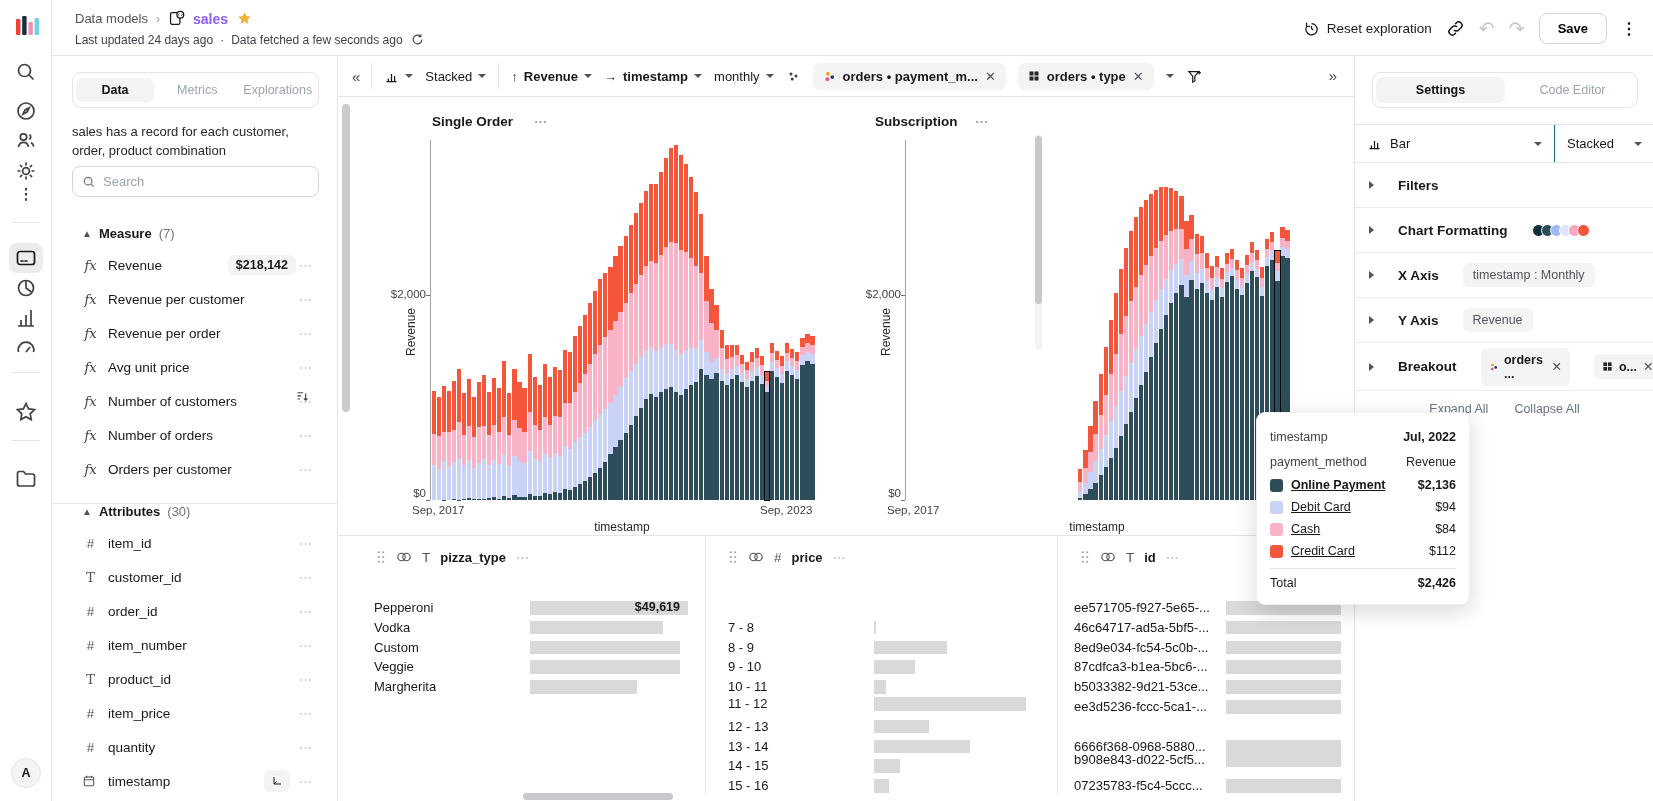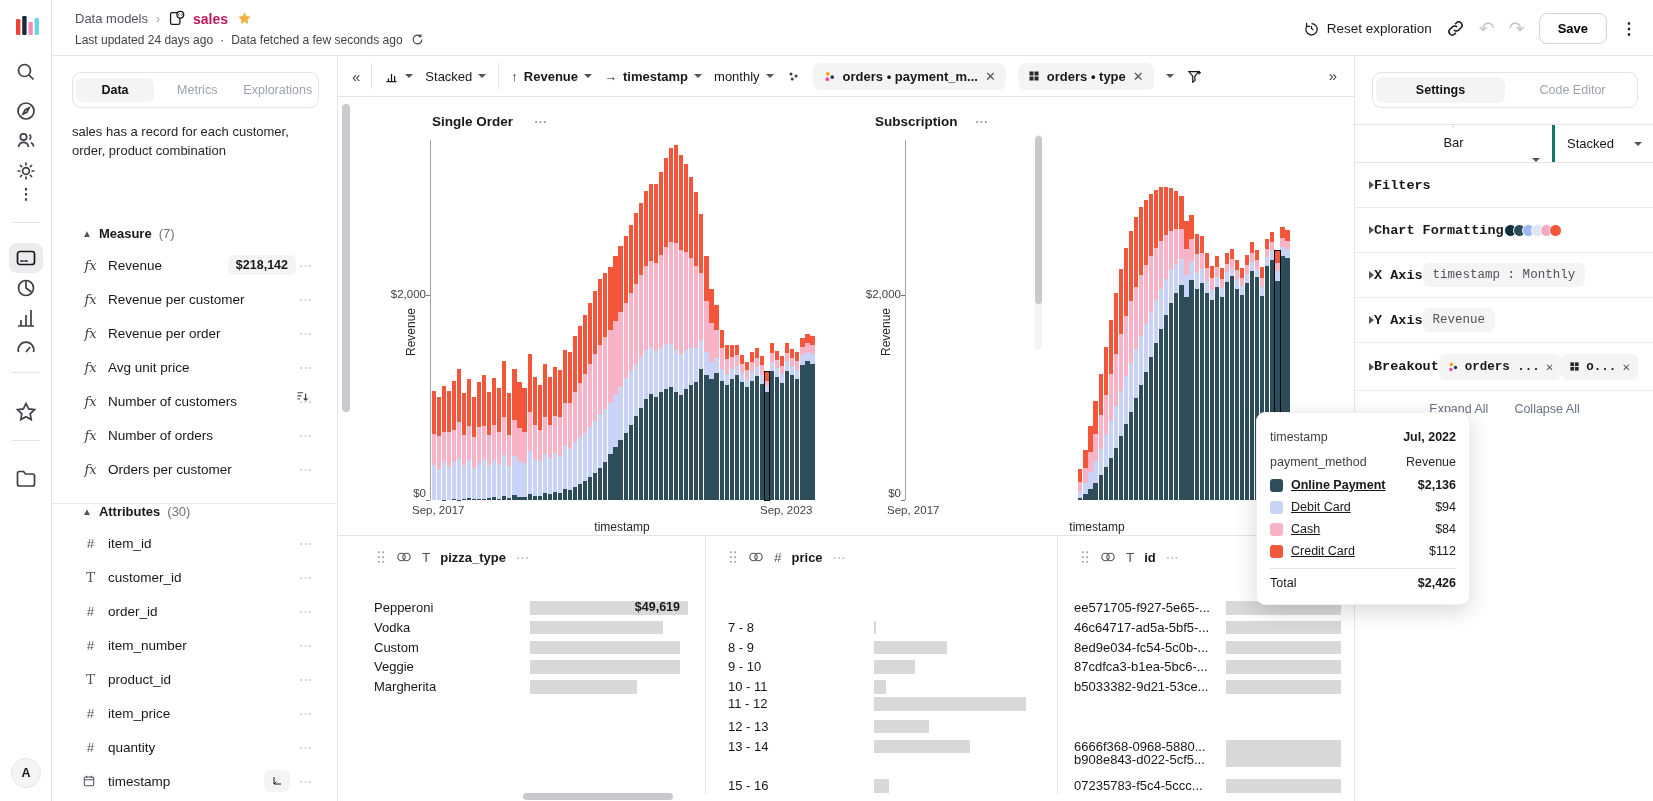--- a/index.html
+++ b/index.html
@@ -9,21 +9,21 @@
   .caret { display:inline-block; width:0; height:0; border-left:4px solid transparent;
     border-right:4px solid transparent; border-top:4.5px solid #52525b; vertical-align:middle; }
   .dots3 { color:#c9c9ce; font-weight:bold; letter-spacing:1px; font-size:13px; }
 
   
   #app-header { position:absolute; left:52px; top:0; width:1601px; height:56px;
     border-bottom:1px solid #e4e4e7; background:#fff; z-index:5; }
   #breadcrumb-row { position:absolute; left:23px; top:10px; display:flex; align-items:center; gap:8px; }
   .crumb { color:#52525b; font-size:13px; }
   .crumb-sep { color:#a1a1aa; font-size:12px; }
-  #model-title { font-weight:bold; font-size:14px; color:#be185d; }
+  #model-title { font-weight:bold; font-size:14px; color:#8b5cf6; }
   #meta-row { position:absolute; left:23px; top:32px; display:flex; align-items:center; gap:7px;
     color:#3f3f46; font-size:12px; }
   #header-actions { position:absolute; right:16px; top:0; height:56px; display:flex; align-items:center; gap:14px; }
   #reset-btn { display:flex; align-items:center; gap:7px; font-size:13.5px; color:#18181b; cursor:pointer; }
   .hicon { color:#3f3f46; }
   .hicon.disabled { color:#c8c8cc; }
   #save-btn { border:1px solid #d4d4d8; border-radius:8px; padding:7px 18px; font-weight:bold;
     font-size:13px; background:#fff; cursor:pointer; }
   #logo { position:absolute; left:14px; top:14px; width:26px; height:26px; }
 
@@ -116,25 +116,25 @@
 
   
   #rightpanel { position:absolute; left:1354px; top:56px; width:299px; height:745px; border-left:1px solid #e4e4e7; background:#fff; }
   #rp-tabs { position:absolute; left:17px; top:16px; width:266px; height:36px; border:1px solid #e4e4e7;
     border-radius:9px; display:flex; align-items:center; }
   .rp-tab { flex:1; text-align:center; font-size:12.5px; color:#9ca3af; cursor:pointer; }
   .rp-tab.active { background:#f4f4f5; border-radius:7px; margin:3px; padding:6px 0; color:#111; font-weight:bold; }
   #viz-row { position:absolute; left:0; top:68px; width:299px; height:39px; border-top:1px solid #e4e4e7;
     border-bottom:1px solid #e4e4e7; display:flex; }
   .viz-cell { display:flex; align-items:center; gap:8px; padding:0 12px; font-size:13px; cursor:pointer; }
-  #viz-type { width:200px; border-right:3px solid #0f766e;flex-direction:column; }
+  #viz-type { width:200px; border-right:1px solid #0f766e; }
   #viz-style { flex:1; }
   .viz-cell .caret { margin-left:auto; }
   .rp-row { position:absolute; left:0; width:299px; height:45px; border-bottom:1px solid #ececee;
-    display:flex; align-items:center; padding-left:14px; gap:0;font-family:Liberation Mono, monospace; }
+    display:flex; align-items:center; padding-left:14px; gap:24px; }
   .rp-row .tri { width:0; height:0; border-top:4px solid transparent; border-bottom:4px solid transparent;
     border-left:5px solid #52525b; }
   .rp-row .rp-label { font-weight:bold; font-size:13.5px; }
   .fmt-dot { width:13px; height:13px; border-radius:50%; margin-left:-4px; border:1px solid #fff; }
   .rp-pill { background:#f4f4f5; border-radius:6px; padding:5px 10px; font-size:12.5px; color:#52525b; }
   .rp-bpill { display:flex; align-items:center; gap:6px; background:#f4f4f5; border-radius:6px;
     padding:5px 8px; font-size:12.5px; font-weight:bold; color:#18181b; }
   .rp-bpill .x { font-weight:normal; color:#52525b; cursor:pointer; }
   #rp-links { position:absolute; top:346px; width:299px; display:flex; justify-content:center; gap:26px;
     color:#6b7280; font-size:12.5px; }
@@ -258,20 +258,27 @@
   </div>
 </div>
 
 <div id="sidebar">
   <div id="sb-tabs">
     <div class="sb-tab active">Data</div>
     <div class="sb-tab">Metrics</div>
     <div class="sb-tab">Explorations</div>
   </div>
   <div id="sb-desc">sales has a record for each customer, order, product combination</div>
+  <div id="sb-search">
+    <svg width="14" height="14" viewBox="0 0 24 24" fill="none" stroke="#71717a" stroke-width="2">
+        <circle cx="10.5" cy="10.5" r="6.5"></circle>
+        <path d="M15.5 15.5L20 20"></path>
+      </svg>
+    <input placeholder="Search" style="">
+  </div>
   <div class="sec-head" style="top:164px">
     <span class="sec-caret">▲</span>
     <span class="name">Measure</span>
     <span class="cnt">(7)</span>
     <svg class="sort-ic" style="top:169px" width="15" height="15" viewBox="0 0 24 24" fill="none" stroke="currentColor" stroke-width="1.8">
         <path d="M4 6h9M4 11h6M4 16h4"></path>
         <path d="M17 7v11M17 18l-3-3M17 18l3-3"></path>
       </svg>
   </div>
   <div class="fieldlist" style="top:192px" id="measure-list">
@@ -1459,20 +1466,24 @@
           <span class="bbar" style="left:168px; width:152px"></span>
         </div>
         <div class="brow" style="top: 180.8px;">
           <span class="blabel" style="left:22px">12 - 13</span>
           <span class="bbar" style="left:168px; width:54.72px"></span>
         </div>
         <div class="brow" style="top: 200.6px;">
           <span class="blabel" style="left:22px">13 - 14</span>
           <span class="bbar" style="left:168px; width:95.76px"></span>
         </div>
+        <div class="brow" style="top: 220.4px;">
+          <span class="blabel" style="left:22px">14 - 15</span>
+          <span class="bbar" style="left:168px; width:25.840000000000003px"></span>
+        </div>
         <div class="brow" style="top: 240.2px;">
           <span class="blabel" style="left:22px">15 - 16</span>
           <span class="bbar" style="left:168px; width:15.200000000000001px"></span>
         </div>
       </div>
       <div class="bcol" style="left: 719px; width: 297px;">
         <div class="bhead" style="left:22px">
           <svg width="10" height="14" viewBox="0 0 10 16">
             <circle cx="2.5" cy="2.5" r="1.2" fill="#a1a1aa"></circle>
             <circle cx="7.5" cy="2.5" r="1.2" fill="#a1a1aa"></circle>
@@ -1500,20 +1511,24 @@
         <div class="brow" style="top: 101.6px;">
           <span class="blabel" style="left:16px">8ed9e034-fc54-5c0b-...</span>
           <span class="bbar" style="left:168px; width:115px"></span>
         </div>
         <div class="brow" style="top: 121.4px;">
           <span class="blabel" style="left:16px">87cdfca3-b1ea-5bc6-...</span>
           <span class="bbar" style="left:168px; width:115px"></span>
         </div>
         <div class="brow" style="top: 141.2px;">
           <span class="blabel" style="left:16px">b5033382-9d21-53ce...</span>
+          <span class="bbar" style="left:168px; width:115px"></span>
+        </div>
+        <div class="brow" style="top: 161px;">
+          <span class="blabel" style="left:16px">ee3d5236-fccc-5ca1-...</span>
           <span class="bbar" style="left:168px; width:115px"></span>
         </div>
         <div class="brow" style="top: 200.6px;">
           <span class="blabel" style="left:16px">6666f368-0968-5880...</span>
           <span class="bbar" style="left:168px; width:115px"></span>
         </div>
         <div class="brow" style="top: 214px;">
           <span class="blabel" style="left:16px">b908e843-d022-5cf5...</span>
           <span class="bbar" style="left:168px; width:115px"></span>
         </div>

